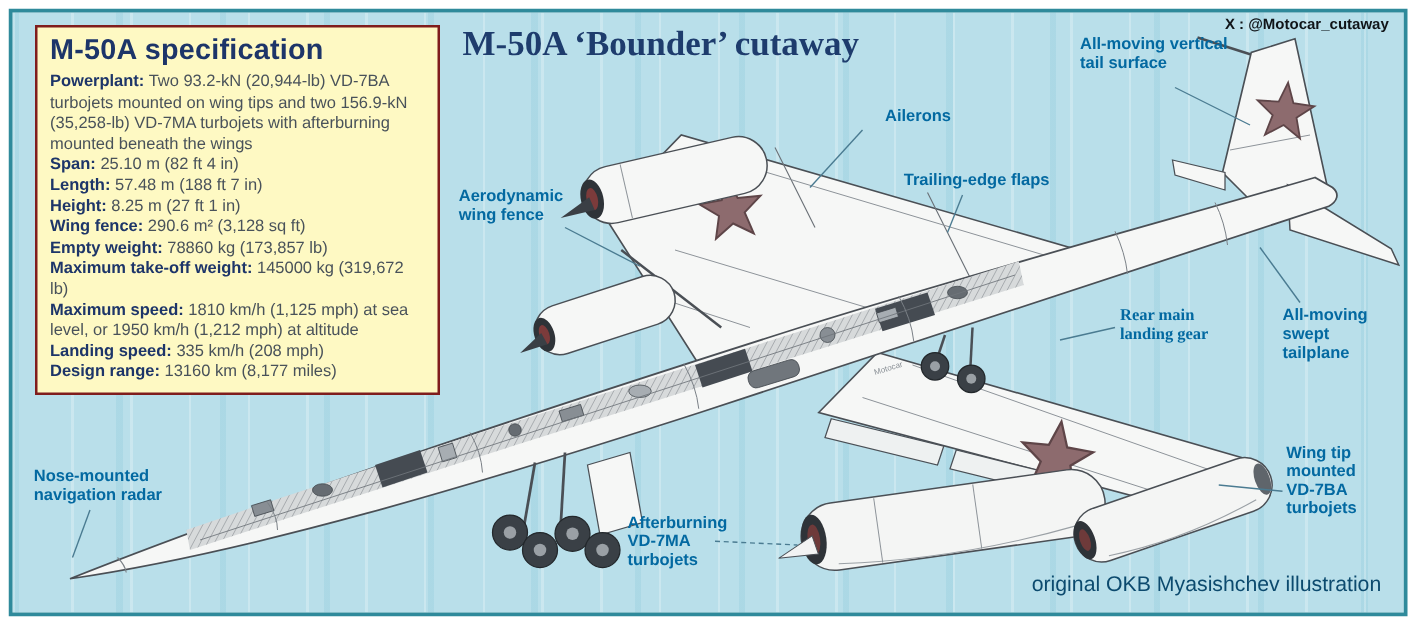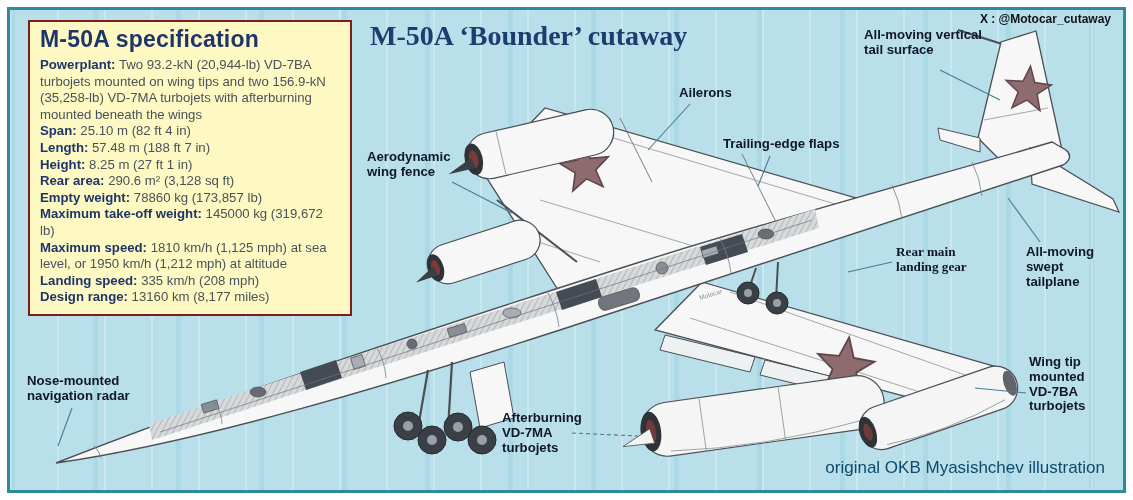--- a/index.html
+++ b/index.html
@@ -13,24 +13,24 @@
   .artwork{position:absolute;left:0;top:0;}
   .main-title{position:absolute;left:370px;top:20px;width:360px;
       font-family:"Liberation Serif", serif;font-weight:bold;font-size:28px;color:#1e3c6d;letter-spacing:0px;}
   .credit-top{position:absolute;right:22px;top:12px;font-size:12px;font-weight:bold;color:#101418;}
   .credit-bottom{position:absolute;right:28px;top:458px;font-size:17px;color:#0c4a6e;text-align:right;}
   .spec-box{position:absolute;left:28px;top:20px;width:300px;background:#fef9c3;
       border:2px solid #7f1d1d;padding:4px 10px 8px 10px;}
   .spec-box h1{margin:0 0 4px 0;font-size:23px;color:#1d3569;letter-spacing:0.2px;}
   .spec-box p{margin:0;font-size:13.2px;line-height:16.6px;color:#49525a;}
   .spec-box b{color:#1d3569;}
-  .callout{position:absolute;font-size:13.2px;font-weight:bold;color:#0f172a;
+  .callout{position:absolute;font-size:13.2px;font-weight:bold;color:#0369a1;
       line-height:14.8px;white-space:pre-line;}
   .co-vtail{left:864px;top:28px;}
-  .co-ailerons{left:679px;top:86px;}
+  .co-ailerons{left:708px;top:86px;}
   .co-flaps{left:723px;top:137px;text-align:right;}
   .co-fence{left:367px;top:150px;}
   .co-reargear{left:896px;top:245px;font-family:Liberation Serif, serif;}
   .co-tailplane{left:1026px;top:245px;}
   .co-wingtip{left:1029px;top:355px;}
   .co-afterburn{left:502px;top:411px;}
   .co-nose{left:27px;top:374px;}
 </style>
 </head>
 <body>
@@ -190,21 +190,21 @@
       <line x1="72" y1="408" x2="58" y2="446"></line>
     </g>
   </svg>
 
   <div class="spec-box">
     <h1>M-50A specification</h1>
     <p><b>Powerplant:</b> <span>Two 93.2-kN (20,944-lb) VD-7BA turbojets mounted on wing tips and two 156.9-kN (35,258-lb) VD-7MA turbojets with afterburning mounted beneath the wings</span></p>
     <p><b>Span:</b> <span>25.10 m (82 ft 4 in)</span></p>
     <p><b>Length:</b> <span>57.48 m (188 ft 7 in)</span></p>
     <p><b>Height:</b> <span>8.25 m (27 ft 1 in)</span></p>
-    <p><b>Rear area:</b> <span>290.6 m² (3,128 sq ft)</span></p>
+    <p><b>Wing fence:</b> <span>290.6 m² (3,128 sq ft)</span></p>
     <p><b>Empty weight:</b> <span>78860 kg (173,857 lb)</span></p>
     <p><b>Maximum take-off weight:</b> <span>145000 kg (319,672 lb)</span></p>
     <p><b>Maximum speed:</b> <span>1810 km/h (1,125 mph) at sea level, or 1950 km/h (1,212 mph) at altitude</span></p>
     <p><b>Landing speed:</b> <span>335 km/h (208 mph)</span></p>
     <p><b>Design range:</b> <span>13160 km (8,177 miles)</span></p>
   </div>
 
   <div class="main-title">M-50A ‘Bounder’ cutaway</div>
   <div class="credit-top">X : @Motocar_cutaway</div>
   <div class="credit-bottom">original OKB Myasishchev illustration</div>

